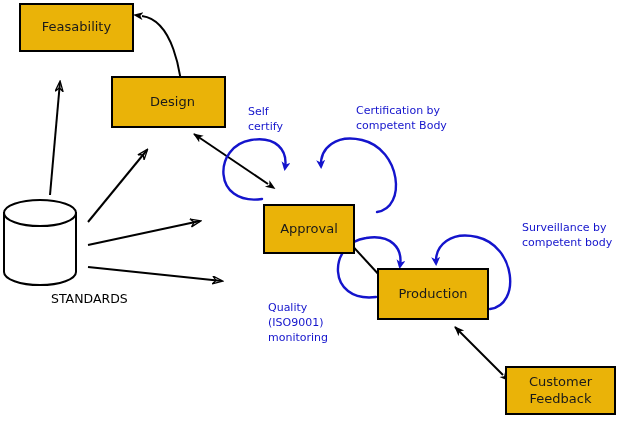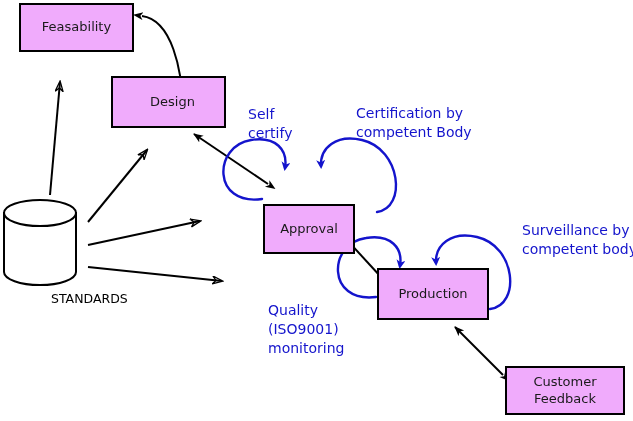--- a/index.html
+++ b/index.html
@@ -21,33 +21,33 @@
     position: absolute;
     left: 0;
     top: 0;
     width: 633px;
     height: 421px;
   }
   .node-box {
     position: absolute;
     box-sizing: border-box;
     border: 2px solid #000000;
-    background: #f0abfc;
+    background: #eab308;
     display: flex;
     align-items: center;
     justify-content: center;
     text-align: center;
     color: #1a1a1a;
     font-size: 13px;
     line-height: 1.25;
   }
   .edge-label {
     position: absolute;
     color: #1414cc;
-    font-size: 14px;
+    font-size: 11px;
     line-height: 1.35;
     white-space: pre;
   }
   .store-label {
     position: absolute;
     color: #000000;
     font-size: 12.5px;
     white-space: pre;
     margin-left: 48px;
   }
@@ -112,21 +112,21 @@
   </div>
 
   <div class="node-box" style="left:263px; top:172px; width:92px; height:50px;margin-top:32px;">
     <span>Approval</span>
   </div>
 
   <div class="node-box" style="left:377px; top:268px; width:112px; height:52px;">
     <span>Production</span>
   </div>
 
-  <div class="node-box" style="left:505px; top:366px; width:120px; height:49px; white-space:pre;">
+  <div class="node-box" style="left:505px; top:366px; width:111px; height:49px; white-space:pre;">
     <span>Customer
 Feedback</span>
   </div>
 
   <div class="store-label" style="left:3px; top:291px;">STANDARDS</div>
 
   <div class="edge-label" style="left:248px; top:105px;">Self
 certify</div>
 
   <div class="edge-label" style="left:356px; top:104px;">Certification by

